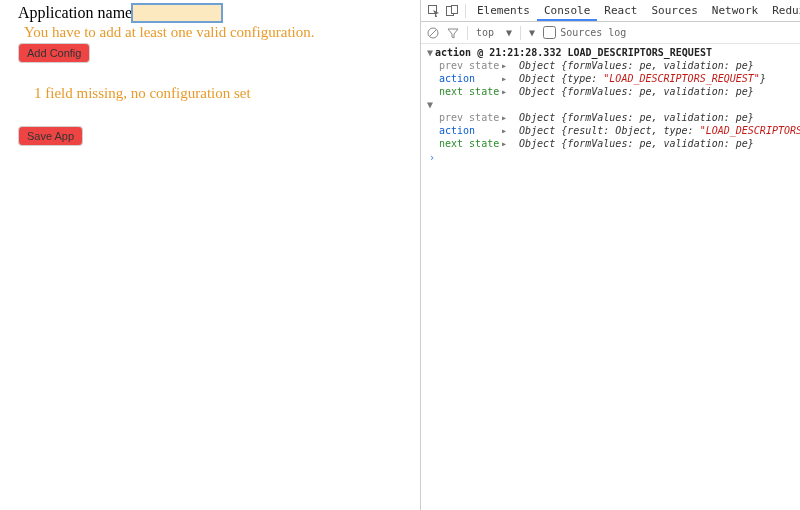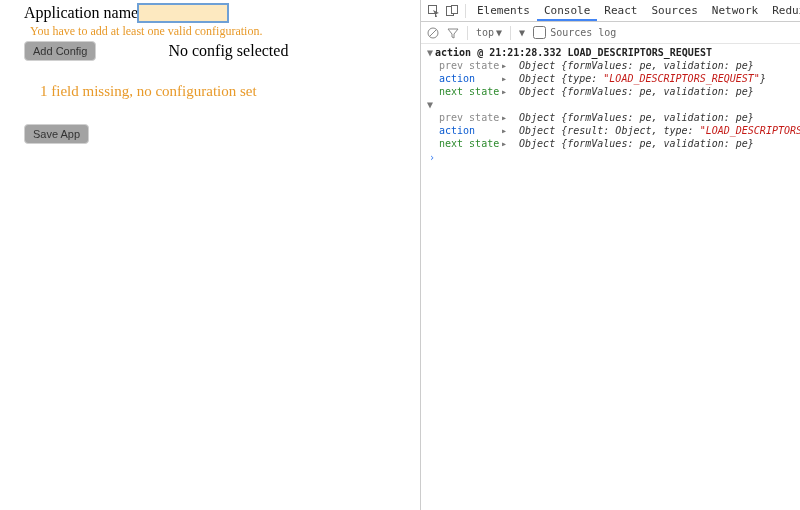--- a/index.html
+++ b/index.html
@@ -9,47 +9,47 @@
     font-size: 16px;
     color: #000;
     background: #fff;
     width: 800px;
     height: 510px;
     overflow: hidden;
     display: flex;
   }
   .left-pane {
     width: 420px;
-    padding: 4px 24px;
+    padding: 4px 18px;
     flex-shrink: 0;
   }
   .form-row {
     display: flex;
     align-items: center;
     margin-bottom: 2px;
   }
   .app-name-label { font-size: 16px; }
   .app-name-input {
     background: #fde9c0;
     border: 1px solid #6ea0d6;
     outline: 1px solid #6ea0d6;
     height: 18px;
     width: 90px;
     font-family: "Times New Roman", serif;
     font-size: 13px;
     padding: 0 2px;
     margin-left: 0;
   }
   .warn { color: #e89a2a; }
-  .config-warn { margin-left: 6px; font-size: 12px; }
+  .config-warn { margin-left: 6px; font-size: 15px; }
   .btn {
     font-family: Arial, sans-serif;
     font-size: 11px;
     padding: 3px 8px;
-    background: #a3a3a3;
+    background: #ef4444;
     border: 1px solid #d0d0d0;
     border-radius: 4px;
     color: #333;
     cursor: pointer;
   }
   .no-config { margin-left: 72px; font-size: 16px; }
   .missing-msg { margin: 22px 0 0 16px; font-size: 15px; }
   .save-row { margin-top: 24px; }
 
   
@@ -74,21 +74,21 @@
   .dt-tabs .icon { width: 18px; display:flex; align-items:center; justify-content:center; color:#5a5a5a; cursor:pointer; }
   .dt-tabs .tab { padding: 4px 7px; font-size: 11px; color:#333; cursor:pointer; }
   .dt-tabs .tab.active { border-bottom: 2px solid #4285f4; padding-bottom:2px; }
   .dt-tabs .spacer { flex:1; }
   .dt-toolbar {
     display:flex; align-items:center; height:22px;
     border-bottom:1px solid #e5e5e5; padding:0 6px; gap:8px;
     color:#666;
   }
   .dt-toolbar .sep { width:1px; height:14px; background:#ddd; }
-  .dt-toolbar .dd { display:flex; align-items:flex-start; gap:2px; cursor:pointer; }
+  .dt-toolbar .dd { display:flex; align-items:flex-start; gap:12px; cursor:pointer; }
   .dt-toolbar input[type=checkbox] { margin:0; }
   .log { flex:1; overflow:auto; padding: 2px 0; }
   .log-line {
     display:flex; align-items:flex-start;
     padding: 1px 6px 1px 4px;
     white-space: nowrap;
     position: relative;
   }
   .log-line .twist {
     width:10px; text-align:center; color:#777; cursor:pointer;
@@ -111,21 +111,20 @@
 <div class="left-pane">
   <div class="form-row">
     <span class="app-name-label">Application name</span>
     <input class="app-name-input" type="text" value="" style="">
   </div>
   <div class="form-row">
     <span class="warn config-warn">You have to add at least one valid configuration.</span>
   </div>
   <div class="form-row">
     <button class="btn">Add Config</button>
-    <span class="no-config">No config selected</span>
   </div>
   <div class="warn missing-msg">1 field missing, no configuration set</div>
   <div class="form-row save-row">
     <button class="btn">Save App</button>
   </div>
 </div>
 
 <div class="devtools">
   <div class="dt-tabs">
     <span class="icon">

